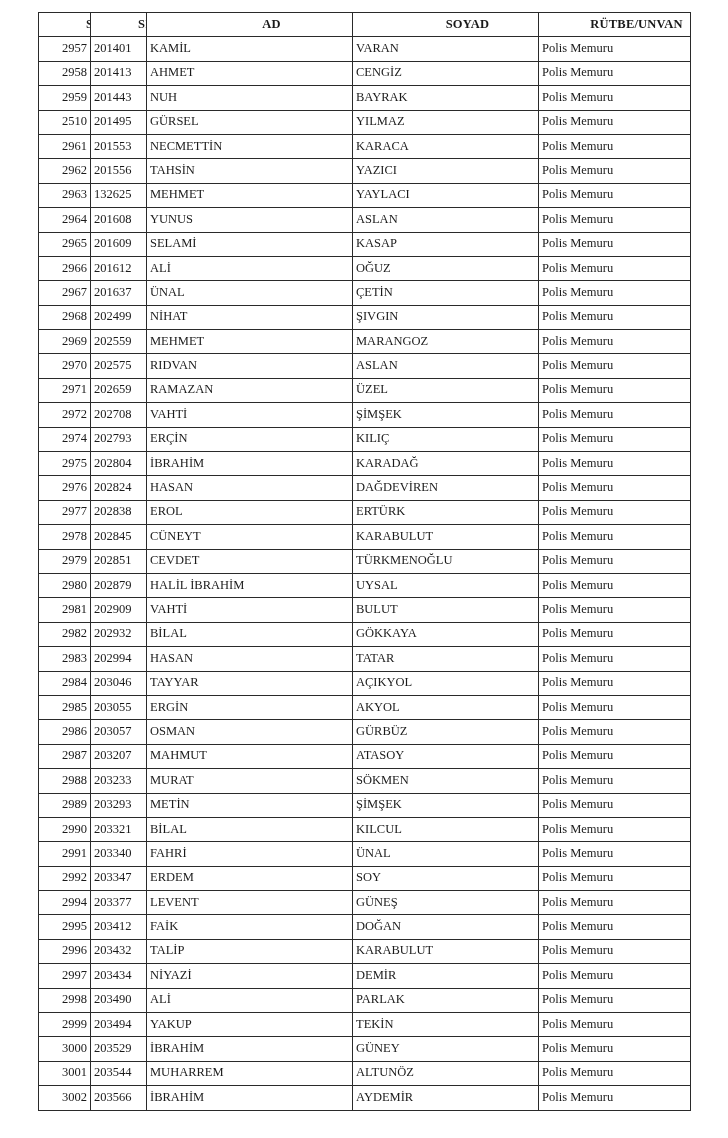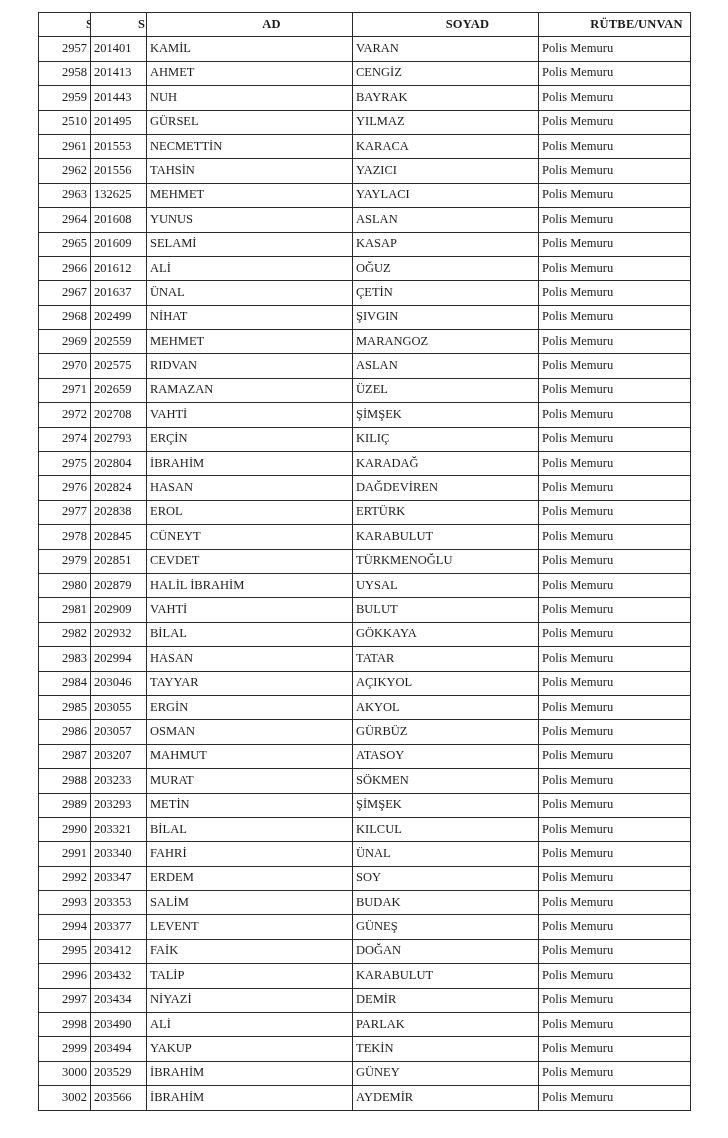--- a/index.html
+++ b/index.html
@@ -326,27 +326,20 @@
           <td class="rutbe">Polis Memuru</td>
         </tr>
         <tr>
           <td class="sira">2992</td>
           <td class="sicil">203347</td>
           <td class="ad">ERDEM</td>
           <td class="soyad">SOY</td>
           <td class="rutbe">Polis Memuru</td>
         </tr>
         <tr>
-          <td class="sira">2993</td>
-          <td class="sicil">203353</td>
-          <td class="ad">SALİM</td>
-          <td class="soyad">BUDAK</td>
-          <td class="rutbe">Polis Memuru</td>
-        </tr>
-        <tr>
           <td class="sira">2994</td>
           <td class="sicil">203377</td>
           <td class="ad">LEVENT</td>
           <td class="soyad">GÜNEŞ</td>
           <td class="rutbe">Polis Memuru</td>
         </tr>
         <tr>
           <td class="sira">2995</td>
           <td class="sicil">203412</td>
           <td class="ad">FAİK</td>
@@ -379,20 +372,27 @@
           <td class="sicil">203494</td>
           <td class="ad">YAKUP</td>
           <td class="soyad">TEKİN</td>
           <td class="rutbe">Polis Memuru</td>
         </tr>
         <tr>
           <td class="sira">3000</td>
           <td class="sicil">203529</td>
           <td class="ad">İBRAHİM</td>
           <td class="soyad">GÜNEY</td>
+          <td class="rutbe">Polis Memuru</td>
+        </tr>
+        <tr>
+          <td class="sira">3001</td>
+          <td class="sicil">203544</td>
+          <td class="ad">MUHARREM</td>
+          <td class="soyad">ALTUNÖZ</td>
           <td class="rutbe">Polis Memuru</td>
         </tr>
         <tr>
           <td class="sira">3002</td>
           <td class="sicil">203566</td>
           <td class="ad">İBRAHİM</td>
           <td class="soyad">AYDEMİR</td>
           <td class="rutbe">Polis Memuru</td>
         </tr>
       </tbody>

